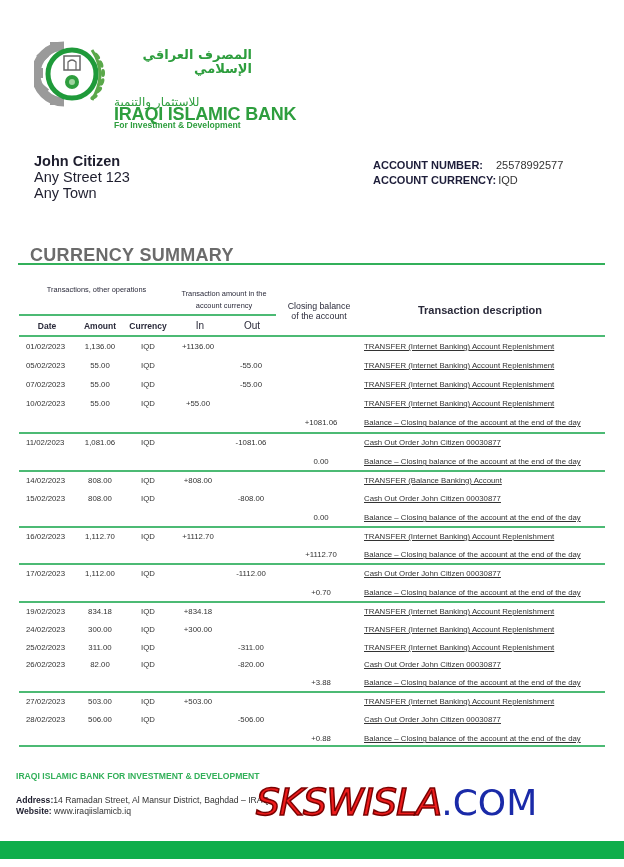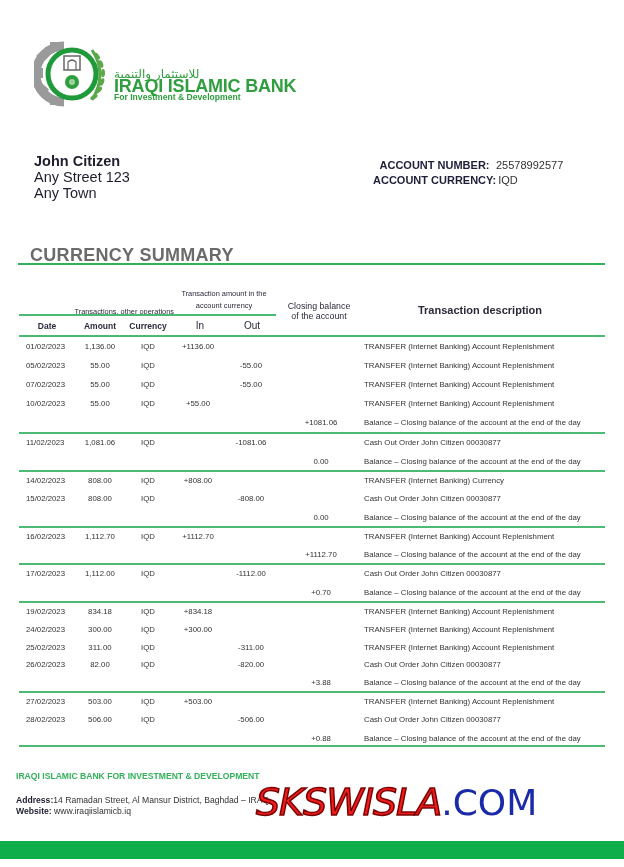--- a/index.html
+++ b/index.html
@@ -11,21 +11,21 @@
   .logo-ar1 { font-family:"DejaVu Sans", sans-serif; font-size:13px; font-weight:bold; color:#2e9e3e; direction:rtl; text-align:right; width:138px; line-height:14px; }
   .logo-ar2 { font-family:"DejaVu Sans", sans-serif; font-size:12px; color:#2e9e3e; direction:rtl; text-align:left; width:138px; line-height:10px;margin-top:21px; }
   .logo-en1 { font-size:18px; font-weight:bold; color:#2e9e3e; line-height:14px; letter-spacing:-0.2px; }
   .logo-en2 { font-size:8.6px; font-weight:bold; color:#2e9e3e; line-height:9px; }
 
   .cust { position:absolute; left:34px; top:153px; }
   .cust-name { font-size:14.5px; font-weight:bold; color:#1e1e2e; line-height:16px; }
   .cust-line { font-size:14.5px; color:#1e1e2e; line-height:16px; }
 
   .acct { position:absolute; left:373px; top:158px; font-size:11px; line-height:14.5px; color:#1e1e3a; }
-  .acct-row { display:flex; white-space:nowrap;text-align:center; }
+  .acct-row { display:flex; white-space:nowrap; }
   .acct-label { font-weight:bold; width:123px; }
   .acct-label.tight { width:auto; margin-right:2px; }
   .acct-val { color:#333; }
 
   .summary-title { position:absolute; left:30px; top:245px; font-size:18px; font-weight:bold; color:#6b6b6b; letter-spacing:0.3px; }
   .summary-line { position:absolute; left:18px; top:263px; width:587px; height:2px; background:#33b05a; }
 
   .thead-small { position:absolute; font-size:7.4px; color:#2a2a3a; text-align:center; line-height:12px; }
   .thead-mid { position:absolute; font-size:8.8px; color:#2a2a3a; text-align:center; line-height:10px; }
   .thead-big { position:absolute; font-size:11px; font-weight:bold; color:#2a2a3a; text-align:center; }
@@ -33,21 +33,21 @@
   .thead-col.lg { font-size:10px; font-weight:normal; }
   .hline { position:absolute; height:2px; background:#4cba74; }
 
   .cell { position:absolute; font-size:7.8px; color:#333; white-space:nowrap; line-height:10px; }
   .c-date { left:26px; }
   .c-amt { width:52px; left:74px; text-align:center; }
   .c-cur { width:40px; left:128px; text-align:center; }
   .c-in { width:60px; left:168px; text-align:center; }
   .c-out { width:50px; left:226px; text-align:center; }
   .c-bal { width:70px; left:286px; text-align:center; }
-  .c-desc { left:364px; }
+  .c-desc { left:364px;text-decoration:underline; }
 
   .footer-bank { position:absolute; left:16px; top:771px; font-size:8.6px; font-weight:bold; color:#33b05a; }
   .footer-info { position:absolute; left:16px; top:795px; font-size:8.6px; color:#333; line-height:10.5px; }
   .footer-info b { color:#1e1e2e; }
   .footer-bar { position:absolute; left:0; top:841px; width:624px; height:18px; background:#0fae4b; }
 
   .watermark { position:absolute; left:256px; top:780px; white-space:nowrap; }
   .wm-red { font-family:"DejaVu Sans", sans-serif; font-size:38px; color:#ee1c1c; -webkit-text-stroke:1.5px #7a0000; font-style:italic; letter-spacing:-1px; }
   .wm-blue { font-family:"DejaVu Sans", sans-serif; font-size:36px; color:#1a2aa8; letter-spacing:0px; }
 </style>
@@ -80,20 +80,21 @@
 
     <rect x="30" y="16" width="16" height="14" fill="none" stroke="#666" stroke-width="1.5"></rect>
     <path d="M34 30 L34 22 Q38 18 42 22 L42 30" fill="none" stroke="#666" stroke-width="1.2"></path>
 
     <circle cx="38" cy="42" r="7" fill="#2e9e3e"></circle>
     <circle cx="38" cy="42" r="3" fill="#9fd49f"></circle>
   </svg>
 </div>
 
 <div class="logo-text">
+  <div class="logo-ar1">المصرف العراقي الإسلامي</div>
   <div class="logo-ar2">للاستثمار والتنمية</div>
   <div class="logo-en1">IRAQI ISLAMIC BANK</div>
   <div class="logo-en2">For Investment &amp; Development</div>
 </div>
 
 <div class="cust">
   <div class="cust-name">John Citizen</div>
   <div class="cust-line">Any Street 123</div>
   <div class="cust-line">Any Town</div>
 </div>
@@ -106,21 +107,21 @@
   <div class="acct-row">
     <span class="acct-label tight">ACCOUNT CURRENCY:</span>
     <span class="acct-val">IQD</span>
   </div>
 </div>
 
 <div class="summary-title">CURRENCY SUMMARY</div>
 <div class="summary-line"></div>
 
 <div>
-  <div class="thead-small" style="left:19px; top:306px; width:155px;text-align:right;">Transactions, other operations</div>
+  <div class="thead-small" style="left:19px; top:284px; width:155px;">Transactions, other operations</div>
   <div class="thead-small" style="left:172px; top:288px; width:104px;">Transaction amount in the</div>
   <div class="thead-small" style="left:172px; top:300px; width:104px;">account currency</div>
   <div class="thead-mid" style="left:280px; top:301px; width:78px;">Closing balance</div>
   <div class="thead-mid" style="left:280px; top:311px; width:78px;">of the account</div>
   <div class="thead-big" style="left:360px; top:304px; width:240px;">Transaction description</div>
 
   <div class="hline" style="left:19px; top:314px; width:257px; height:1.5px;"></div>
 
   <div class="thead-col" style="left:26px; top:321px; width:42px;">Date</div>
   <div class="thead-col" style="left:76px; top:321px; width:48px;">Amount</div>
@@ -194,21 +195,21 @@
         <div class="cell c-bal" style="top: 457px;">0.00</div>
         <div class="cell c-desc" style="top: 457px;">Balance – Closing balance of the account at the end of the day</div>
       </div>
       <div>
         <div class="cell c-date" style="top: 476px;">14/02/2023</div>
         <div class="cell c-amt" style="top: 476px;">808.00</div>
         <div class="cell c-cur" style="top: 476px;">IQD</div>
         <div class="cell c-in" style="top: 476px;">+808.00</div>
         <div class="cell c-out" style="top: 476px;"></div>
         <div class="cell c-bal" style="top: 476px;"></div>
-        <div class="cell c-desc" style="top: 476px;">TRANSFER (Internet Banking) Currency</div>
+        <div class="cell c-desc" style="top: 476px;">TRANSFER (Balance Banking) Account</div>
       </div>
       <div>
         <div class="cell c-date" style="top: 494px;">15/02/2023</div>
         <div class="cell c-amt" style="top: 494px;">808.00</div>
         <div class="cell c-cur" style="top: 494px;">IQD</div>
         <div class="cell c-in" style="top: 494px;"></div>
         <div class="cell c-out" style="top: 494px;">-808.00</div>
         <div class="cell c-bal" style="top: 494px;"></div>
         <div class="cell c-desc" style="top: 494px;">Cash Out Order John Citizen 00030877</div>
       </div>

